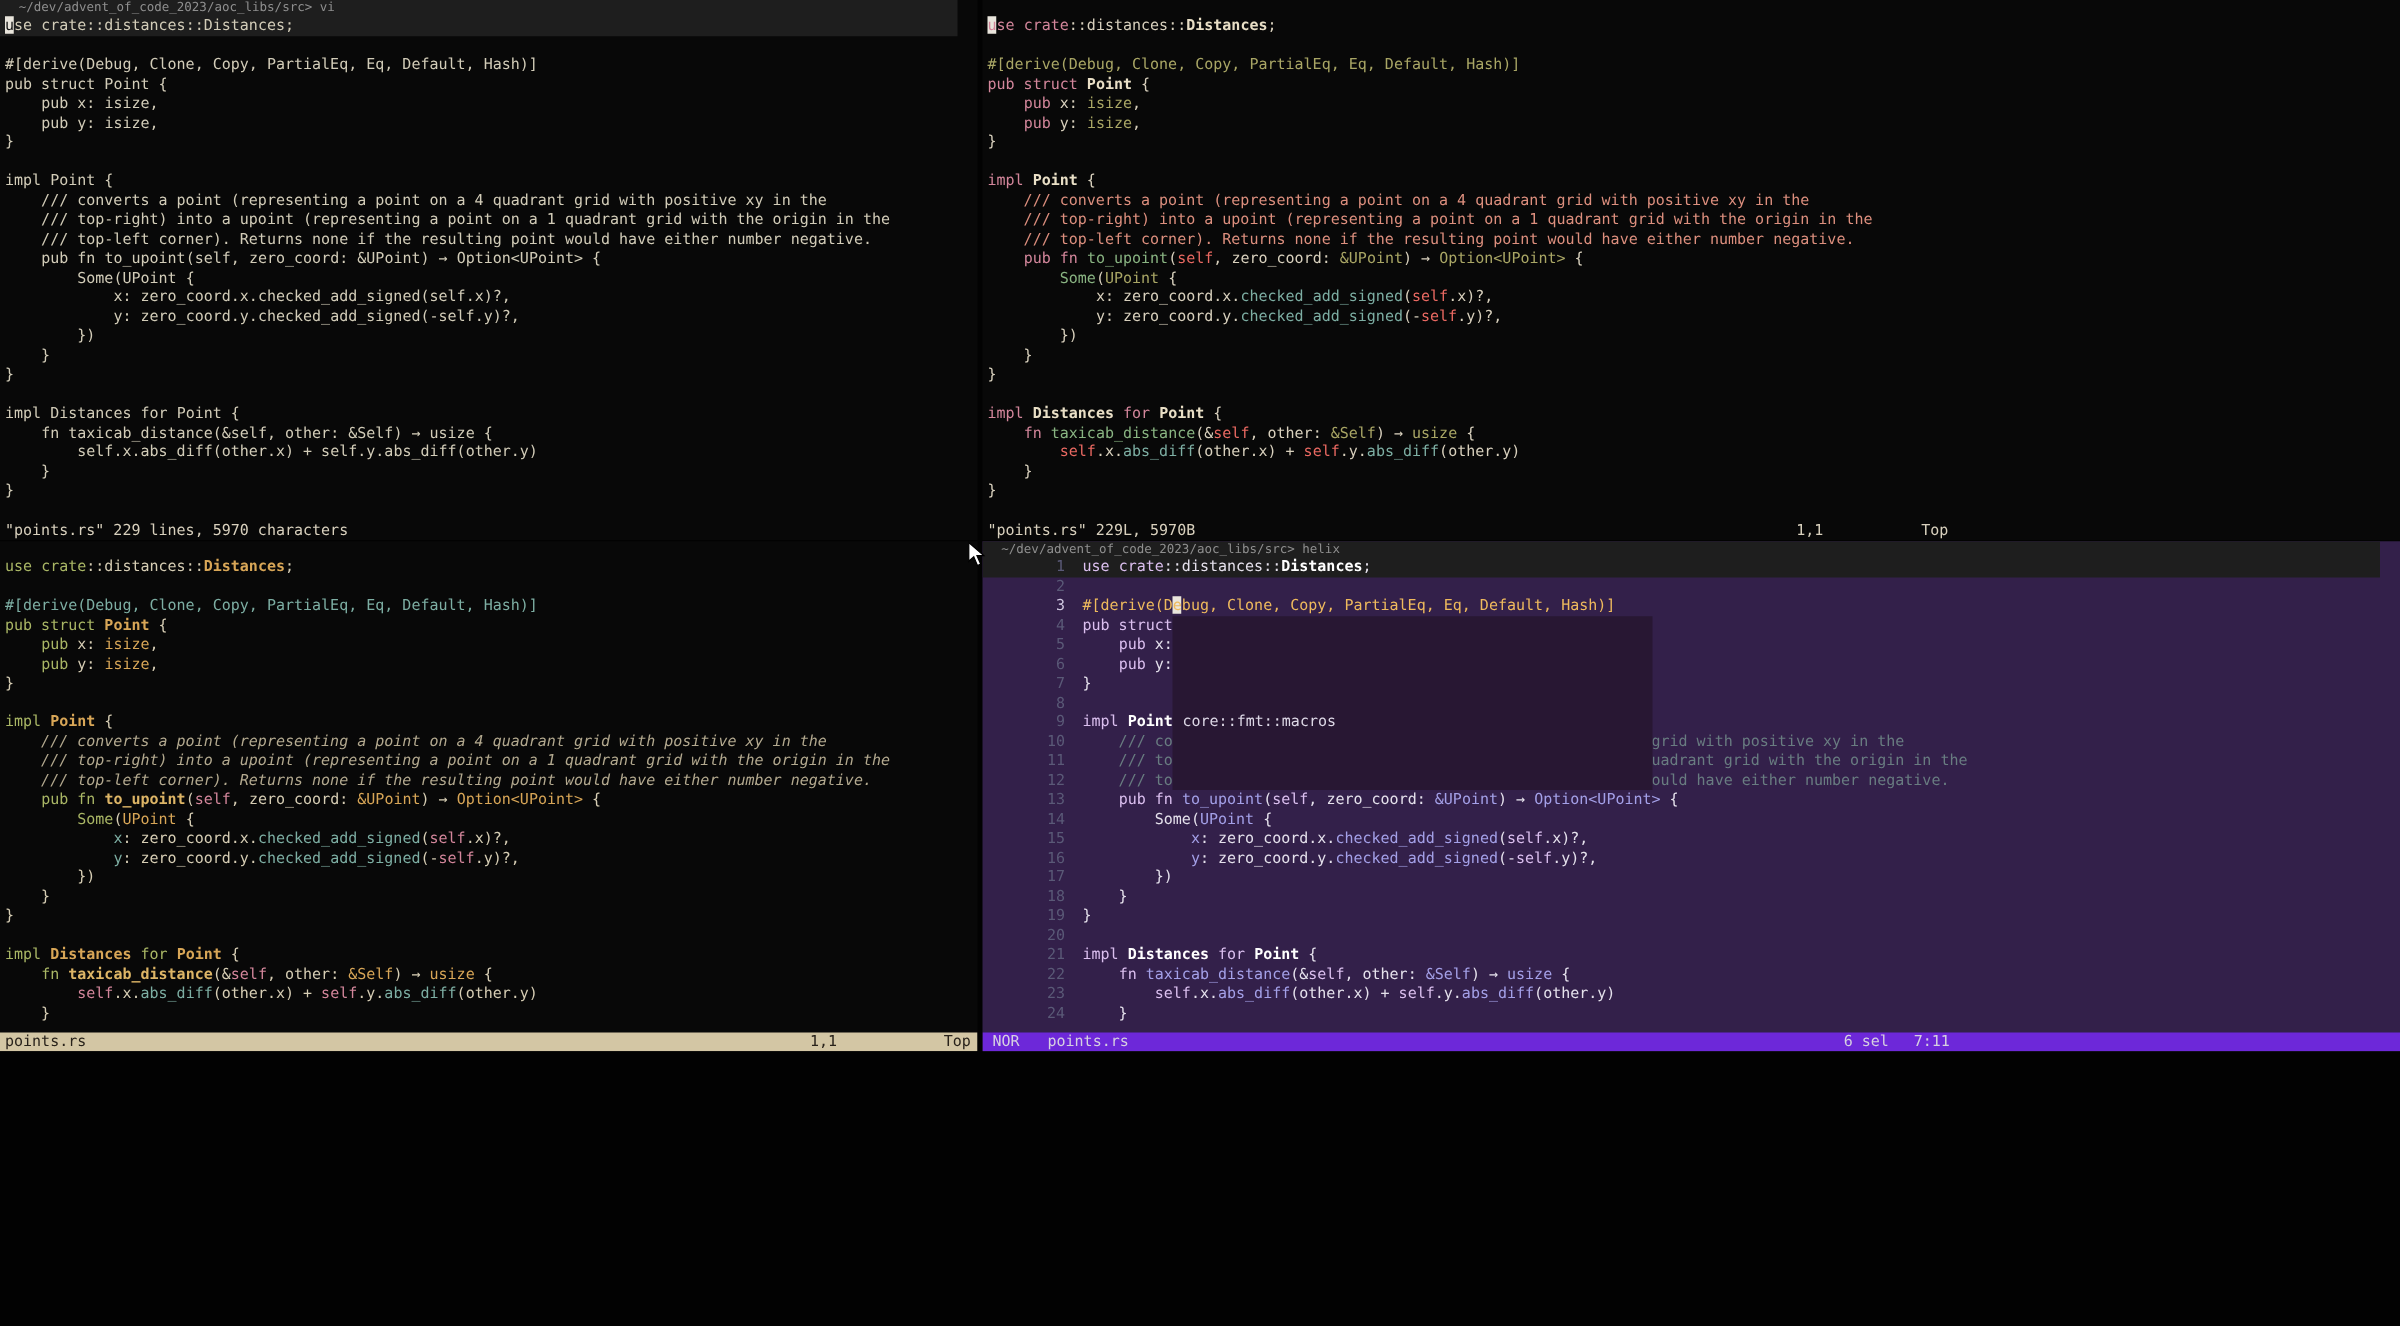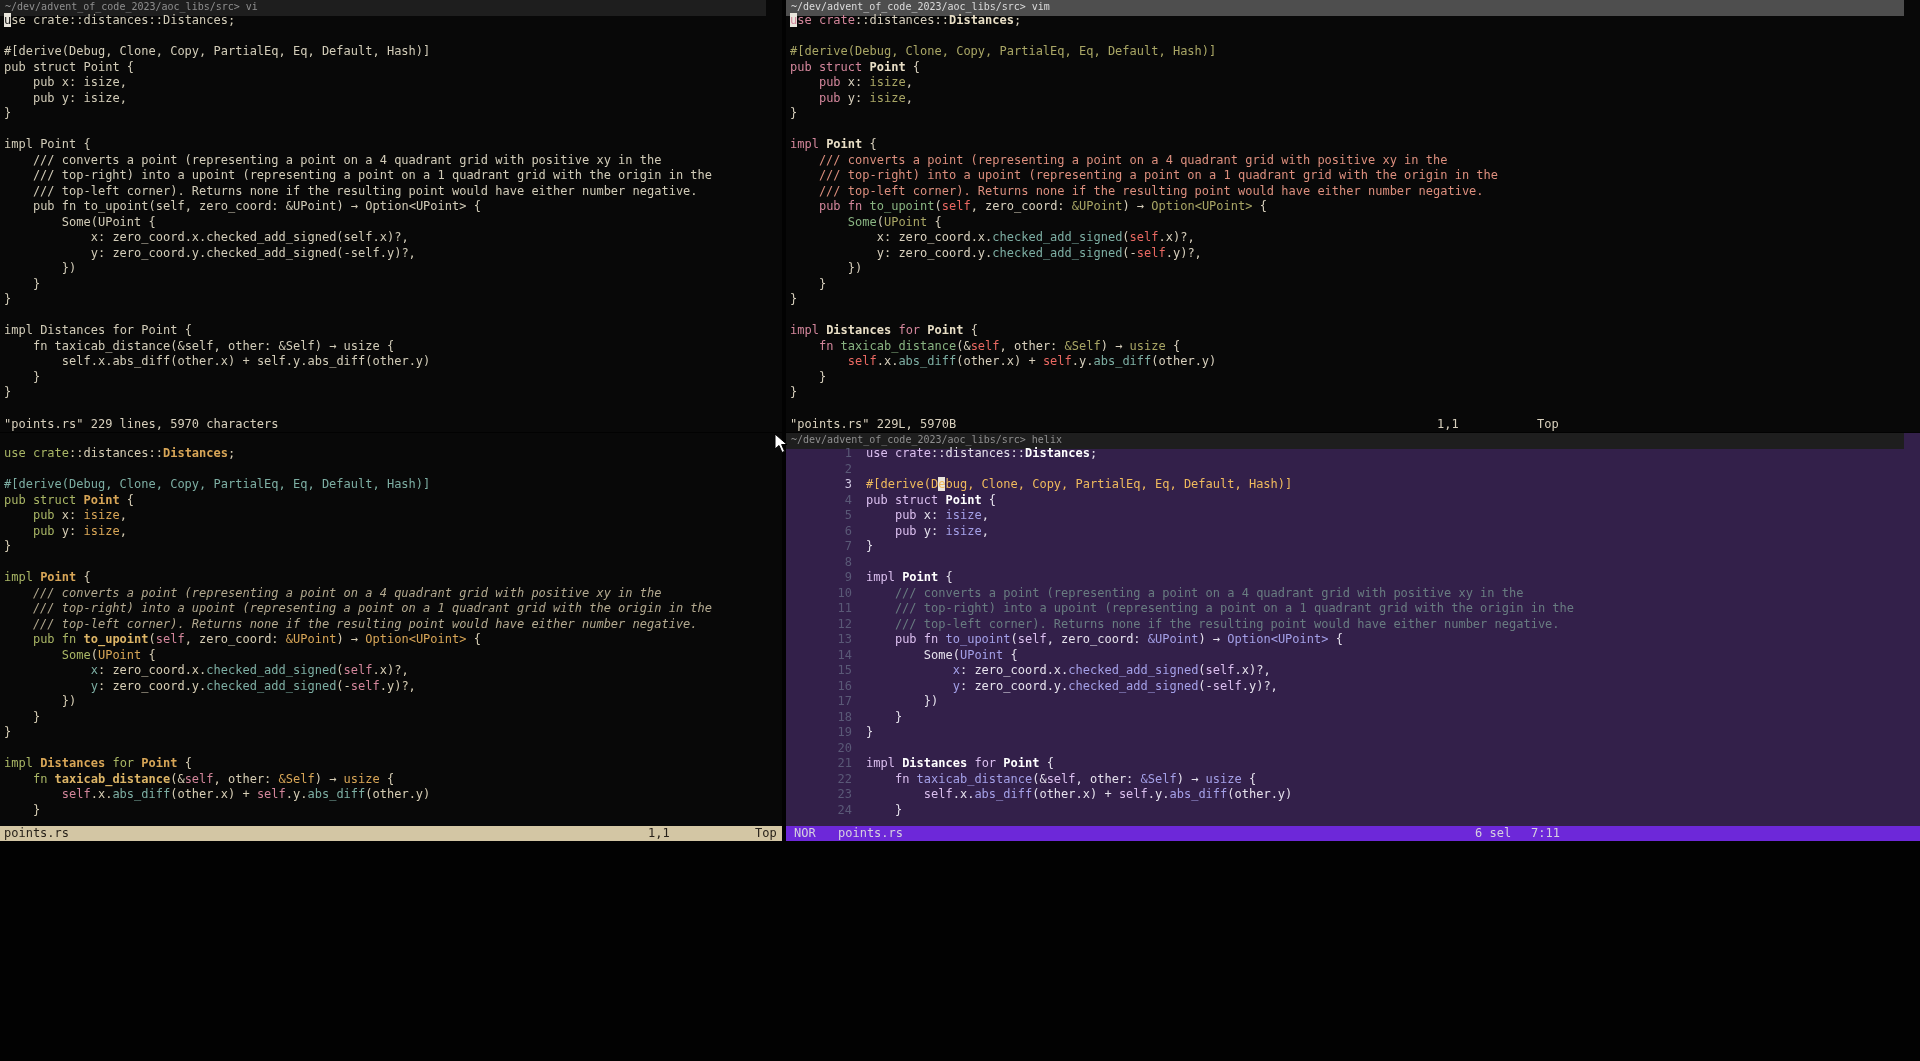--- a/index.html
+++ b/index.html
@@ -5,22 +5,22 @@
   *{margin:0;padding:0;box-sizing:border-box}
   html,body{background:#000}
   .screen{position:relative;width:1920px;height:1061px;background:#020202;overflow:hidden;
           font-family:"DejaVu Sans Mono",monospace}
   .pane{position:absolute;overflow:hidden}
   #pane-vi{left:0;top:0;width:782px;height:432px;background:#080808}
   #pane-vim{left:786px;top:0;width:1134px;height:432px;background:#080808}
   #pane-nvim{left:0;top:433px;width:782px;height:408px;background:#080808}
   #pane-helix{left:786px;top:433px;width:1134px;height:408px;background:#33204a}
 
-  .titlebar{position:absolute;top:0;left:0;right:16px;height:16px;font-size:10px;line-height:13px;
-            padding-left:5px;white-space:pre;cursor:default}
+  .titlebar{position:absolute;top:0;left:0;right:16px;height:29px;font-size:10px;line-height:13px;
+            padding-left:15px;white-space:pre;cursor:default}
   .tb-dark{background:#1e1e1e;color:#8f8f8f}
   .tb-light{background:#4e4e4e;color:#dcdcdc}
   .tb-blue{background:#2571a9;color:#f0f6fb}
 
   .code{position:absolute;top:13px;left:0;right:0;font-size:12px;line-height:15.5px;white-space:pre;
         padding-left:4px}
   #pane-helix .code{padding-left:8px}
   .row{height:15.5px}
 
   .status{position:absolute;bottom:0;left:0;right:0;height:15.5px;font-size:12px;line-height:15.5px}
@@ -85,21 +85,20 @@
 
   <section class="pane" id="pane-vi">
     <div class="titlebar tb-dark">~/dev/advent_of_code_2023/aoc_libs/src&gt; vi</div>
     <div class="code theme-vi"><div class="row"><span class="s-kw cursor">u</span><span class="s-kw">se</span><span class="s-p"> </span><span class="s-kw">crate</span><span class="s-p">::distances::</span><span class="s-tyb">Distances</span><span class="s-p">;</span></div><div class="row">&nbsp;</div><div class="row"><span class="s-attr">#[derive(Debug, Clone, Copy, PartialEq, Eq, Default, Hash)]</span></div><div class="row"><span class="s-kw">pub struct</span><span class="s-p"> </span><span class="s-tyb">Point</span><span class="s-p"> {</span></div><div class="row"><span class="s-p">    </span><span class="s-kw">pub</span><span class="s-p"> x: </span><span class="s-ty">isize</span><span class="s-p">,</span></div><div class="row"><span class="s-p">    </span><span class="s-kw">pub</span><span class="s-p"> y: </span><span class="s-ty">isize</span><span class="s-p">,</span></div><div class="row"><span class="s-p">}</span></div><div class="row">&nbsp;</div><div class="row"><span class="s-kw">impl</span><span class="s-p"> </span><span class="s-tyb">Point</span><span class="s-p"> {</span></div><div class="row"><span class="s-com">    /// converts a point (representing a point on a 4 quadrant grid with positive xy in the</span></div><div class="row"><span class="s-com">    /// top-right) into a upoint (representing a point on a 1 quadrant grid with the origin in the</span></div><div class="row"><span class="s-com">    /// top-left corner). Returns none if the resulting point would have either number negative.</span></div><div class="row"><span class="s-p">    </span><span class="s-kw">pub fn</span><span class="s-p"> </span><span class="s-fn">to_upoint</span><span class="s-p">(</span><span class="s-self">self</span><span class="s-p">, zero_coord: </span><span class="s-ty">&amp;UPoint</span><span class="s-p">) → </span><span class="s-ty">Option&lt;UPoint&gt;</span><span class="s-p"> {</span></div><div class="row"><span class="s-p">        </span><span class="s-ctor">Some</span><span class="s-p">(</span><span class="s-ty">UPoint</span><span class="s-p"> {</span></div><div class="row"><span class="s-p">            </span><span class="s-field">x</span><span class="s-p">: zero_coord.x.</span><span class="s-call">checked_add_signed</span><span class="s-p">(</span><span class="s-self">self</span><span class="s-p">.x)?,</span></div><div class="row"><span class="s-p">            </span><span class="s-field">y</span><span class="s-p">: zero_coord.y.</span><span class="s-call">checked_add_signed</span><span class="s-p">(-</span><span class="s-self">self</span><span class="s-p">.y)?,</span></div><div class="row"><span class="s-p">        })</span></div><div class="row"><span class="s-p">    }</span></div><div class="row"><span class="s-p">}</span></div><div class="row">&nbsp;</div><div class="row"><span class="s-kw">impl</span><span class="s-p"> </span><span class="s-tyb">Distances</span><span class="s-p"> </span><span class="s-kw">for</span><span class="s-p"> </span><span class="s-tyb">Point</span><span class="s-p"> {</span></div><div class="row"><span class="s-p">    </span><span class="s-kw">fn</span><span class="s-p"> </span><span class="s-fn">taxicab_distance</span><span class="s-p">(&amp;</span><span class="s-self">self</span><span class="s-p">, other: </span><span class="s-ty">&amp;Self</span><span class="s-p">) → </span><span class="s-ty">usize</span><span class="s-p"> {</span></div><div class="row"><span class="s-p">        </span><span class="s-self">self</span><span class="s-p">.x.</span><span class="s-call">abs_diff</span><span class="s-p">(other.x) + </span><span class="s-self">self</span><span class="s-p">.y.</span><span class="s-call">abs_diff</span><span class="s-p">(other.y)</span></div><div class="row"><span class="s-p">    }</span></div><div class="row"><span class="s-p">}</span></div><div class="row">&nbsp;</div></div>
     <div class="status">
       <span style="left:4px">"points.rs" 229 lines, 5970 characters</span>
     </div>
   </section>
 
   <section class="pane" id="pane-vim">
-    <div class="titlebar tb-light">~/dev/advent_of_code_2023/aoc_libs/src&gt; vim</div>
     <div class="code theme-vim"><div class="row"><span class="s-kw cursor">u</span><span class="s-kw">se</span><span class="s-p"> </span><span class="s-kw">crate</span><span class="s-p">::distances::</span><span class="s-tyb">Distances</span><span class="s-p">;</span></div><div class="row">&nbsp;</div><div class="row"><span class="s-attr">#[derive(Debug, Clone, Copy, PartialEq, Eq, Default, Hash)]</span></div><div class="row"><span class="s-kw">pub struct</span><span class="s-p"> </span><span class="s-tyb">Point</span><span class="s-p"> {</span></div><div class="row"><span class="s-p">    </span><span class="s-kw">pub</span><span class="s-p"> x: </span><span class="s-ty">isize</span><span class="s-p">,</span></div><div class="row"><span class="s-p">    </span><span class="s-kw">pub</span><span class="s-p"> y: </span><span class="s-ty">isize</span><span class="s-p">,</span></div><div class="row"><span class="s-p">}</span></div><div class="row">&nbsp;</div><div class="row"><span class="s-kw">impl</span><span class="s-p"> </span><span class="s-tyb">Point</span><span class="s-p"> {</span></div><div class="row"><span class="s-com">    /// converts a point (representing a point on a 4 quadrant grid with positive xy in the</span></div><div class="row"><span class="s-com">    /// top-right) into a upoint (representing a point on a 1 quadrant grid with the origin in the</span></div><div class="row"><span class="s-com">    /// top-left corner). Returns none if the resulting point would have either number negative.</span></div><div class="row"><span class="s-p">    </span><span class="s-kw">pub fn</span><span class="s-p"> </span><span class="s-fn">to_upoint</span><span class="s-p">(</span><span class="s-self">self</span><span class="s-p">, zero_coord: </span><span class="s-ty">&amp;UPoint</span><span class="s-p">) → </span><span class="s-ty">Option&lt;UPoint&gt;</span><span class="s-p"> {</span></div><div class="row"><span class="s-p">        </span><span class="s-ctor">Some</span><span class="s-p">(</span><span class="s-ty">UPoint</span><span class="s-p"> {</span></div><div class="row"><span class="s-p">            </span><span class="s-field">x</span><span class="s-p">: zero_coord.x.</span><span class="s-call">checked_add_signed</span><span class="s-p">(</span><span class="s-self">self</span><span class="s-p">.x)?,</span></div><div class="row"><span class="s-p">            </span><span class="s-field">y</span><span class="s-p">: zero_coord.y.</span><span class="s-call">checked_add_signed</span><span class="s-p">(-</span><span class="s-self">self</span><span class="s-p">.y)?,</span></div><div class="row"><span class="s-p">        })</span></div><div class="row"><span class="s-p">    }</span></div><div class="row"><span class="s-p">}</span></div><div class="row">&nbsp;</div><div class="row"><span class="s-kw">impl</span><span class="s-p"> </span><span class="s-tyb">Distances</span><span class="s-p"> </span><span class="s-kw">for</span><span class="s-p"> </span><span class="s-tyb">Point</span><span class="s-p"> {</span></div><div class="row"><span class="s-p">    </span><span class="s-kw">fn</span><span class="s-p"> </span><span class="s-fn">taxicab_distance</span><span class="s-p">(&amp;</span><span class="s-self">self</span><span class="s-p">, other: </span><span class="s-ty">&amp;Self</span><span class="s-p">) → </span><span class="s-ty">usize</span><span class="s-p"> {</span></div><div class="row"><span class="s-p">        </span><span class="s-self">self</span><span class="s-p">.x.</span><span class="s-call">abs_diff</span><span class="s-p">(other.x) + </span><span class="s-self">self</span><span class="s-p">.y.</span><span class="s-call">abs_diff</span><span class="s-p">(other.y)</span></div><div class="row"><span class="s-p">    }</span></div><div class="row"><span class="s-p">}</span></div><div class="row">&nbsp;</div></div>
     <div class="status">
       <span style="left:4px">"points.rs" 229L, 5970B</span>
       <span style="left:651px">1,1</span>
       <span style="left:751px">Top</span>
     </div>
   </section>
 
   <section class="pane" id="pane-nvim">
     <div class="code theme-nvim"><div class="row"><span class="s-kw">use</span><span class="s-p"> </span><span class="s-kw">crate</span><span class="s-p">::distances::</span><span class="s-tyb">Distances</span><span class="s-p">;</span></div><div class="row">&nbsp;</div><div class="row"><span class="s-attr">#[derive(Debug, Clone, Copy, PartialEq, Eq, Default, Hash)]</span></div><div class="row"><span class="s-kw">pub struct</span><span class="s-p"> </span><span class="s-tyb">Point</span><span class="s-p"> {</span></div><div class="row"><span class="s-p">    </span><span class="s-kw">pub</span><span class="s-p"> x: </span><span class="s-ty">isize</span><span class="s-p">,</span></div><div class="row"><span class="s-p">    </span><span class="s-kw">pub</span><span class="s-p"> y: </span><span class="s-ty">isize</span><span class="s-p">,</span></div><div class="row"><span class="s-p">}</span></div><div class="row">&nbsp;</div><div class="row"><span class="s-kw">impl</span><span class="s-p"> </span><span class="s-tyb">Point</span><span class="s-p"> {</span></div><div class="row"><span class="s-com">    /// converts a point (representing a point on a 4 quadrant grid with positive xy in the</span></div><div class="row"><span class="s-com">    /// top-right) into a upoint (representing a point on a 1 quadrant grid with the origin in the</span></div><div class="row"><span class="s-com">    /// top-left corner). Returns none if the resulting point would have either number negative.</span></div><div class="row"><span class="s-p">    </span><span class="s-kw">pub fn</span><span class="s-p"> </span><span class="s-fn">to_upoint</span><span class="s-p">(</span><span class="s-self">self</span><span class="s-p">, zero_coord: </span><span class="s-ty">&amp;UPoint</span><span class="s-p">) → </span><span class="s-ty">Option&lt;UPoint&gt;</span><span class="s-p"> {</span></div><div class="row"><span class="s-p">        </span><span class="s-ctor">Some</span><span class="s-p">(</span><span class="s-ty">UPoint</span><span class="s-p"> {</span></div><div class="row"><span class="s-p">            </span><span class="s-field">x</span><span class="s-p">: zero_coord.x.</span><span class="s-call">checked_add_signed</span><span class="s-p">(</span><span class="s-self">self</span><span class="s-p">.x)?,</span></div><div class="row"><span class="s-p">            </span><span class="s-field">y</span><span class="s-p">: zero_coord.y.</span><span class="s-call">checked_add_signed</span><span class="s-p">(-</span><span class="s-self">self</span><span class="s-p">.y)?,</span></div><div class="row"><span class="s-p">        })</span></div><div class="row"><span class="s-p">    }</span></div><div class="row"><span class="s-p">}</span></div><div class="row">&nbsp;</div><div class="row"><span class="s-kw">impl</span><span class="s-p"> </span><span class="s-tyb">Distances</span><span class="s-p"> </span><span class="s-kw">for</span><span class="s-p"> </span><span class="s-tyb">Point</span><span class="s-p"> {</span></div><div class="row"><span class="s-p">    </span><span class="s-kw">fn</span><span class="s-p"> </span><span class="s-fn">taxicab_distance</span><span class="s-p">(&amp;</span><span class="s-self">self</span><span class="s-p">, other: </span><span class="s-ty">&amp;Self</span><span class="s-p">) → </span><span class="s-ty">usize</span><span class="s-p"> {</span></div><div class="row"><span class="s-p">        </span><span class="s-self">self</span><span class="s-p">.x.</span><span class="s-call">abs_diff</span><span class="s-p">(other.x) + </span><span class="s-self">self</span><span class="s-p">.y.</span><span class="s-call">abs_diff</span><span class="s-p">(other.y)</span></div><div class="row"><span class="s-p">    }</span></div></div>
@@ -107,20 +106,31 @@
       <span style="left:4px">points.rs</span>
       <span style="left:648px">1,1</span>
       <span style="left:755px">Top</span>
     </div>
   </section>
 
   <section class="pane" id="pane-helix">
     <div class="titlebar tb-dark">~/dev/advent_of_code_2023/aoc_libs/src&gt; helix</div>
     <div class="code theme-helix"><div class="row"><span class="ln">1</span><span class="s-kw">use</span><span class="s-p"> </span><span class="s-kw">crate</span><span class="s-p">::distances::</span><span class="s-tyb">Distances</span><span class="s-p">;</span></div><div class="row"><span class="ln">2</span>&nbsp;</div><div class="row"><span class="ln ln-cur">3</span><span class="s-attr">#[derive(D</span><span class="s-attr cursor">e</span><span class="s-attr">bug, Clone, Copy, PartialEq, Eq, Default, Hash)]</span></div><div class="row"><span class="ln">4</span><span class="s-kw">pub struct</span><span class="s-p"> </span><span class="s-tyb">Point</span><span class="s-p"> {</span></div><div class="row"><span class="ln">5</span><span class="s-p">    </span><span class="s-kw">pub</span><span class="s-p"> x: </span><span class="s-ty">isize</span><span class="s-p">,</span></div><div class="row"><span class="ln">6</span><span class="s-p">    </span><span class="s-kw">pub</span><span class="s-p"> y: </span><span class="s-ty">isize</span><span class="s-p">,</span></div><div class="row"><span class="ln">7</span><span class="s-p">}</span></div><div class="row"><span class="ln">8</span>&nbsp;</div><div class="row"><span class="ln">9</span><span class="s-kw">impl</span><span class="s-p"> </span><span class="s-tyb">Point</span><span class="s-p"> {</span></div><div class="row"><span class="ln">10</span><span class="s-com">    /// converts a point (representing a point on a 4 quadrant grid with positive xy in the</span></div><div class="row"><span class="ln">11</span><span class="s-com">    /// top-right) into a upoint (representing a point on a 1 quadrant grid with the origin in the</span></div><div class="row"><span class="ln">12</span><span class="s-com">    /// top-left corner). Returns none if the resulting point would have either number negative.</span></div><div class="row"><span class="ln">13</span><span class="s-p">    </span><span class="s-kw">pub fn</span><span class="s-p"> </span><span class="s-fn">to_upoint</span><span class="s-p">(</span><span class="s-self">self</span><span class="s-p">, zero_coord: </span><span class="s-ty">&amp;UPoint</span><span class="s-p">) → </span><span class="s-ty">Option&lt;UPoint&gt;</span><span class="s-p"> {</span></div><div class="row"><span class="ln">14</span><span class="s-p">        </span><span class="s-ctor">Some</span><span class="s-p">(</span><span class="s-ty">UPoint</span><span class="s-p"> {</span></div><div class="row"><span class="ln">15</span><span class="s-p">            </span><span class="s-field">x</span><span class="s-p">: zero_coord.x.</span><span class="s-call">checked_add_signed</span><span class="s-p">(</span><span class="s-self">self</span><span class="s-p">.x)?,</span></div><div class="row"><span class="ln">16</span><span class="s-p">            </span><span class="s-field">y</span><span class="s-p">: zero_coord.y.</span><span class="s-call">checked_add_signed</span><span class="s-p">(-</span><span class="s-self">self</span><span class="s-p">.y)?,</span></div><div class="row"><span class="ln">17</span><span class="s-p">        })</span></div><div class="row"><span class="ln">18</span><span class="s-p">    }</span></div><div class="row"><span class="ln">19</span><span class="s-p">}</span></div><div class="row"><span class="ln">20</span>&nbsp;</div><div class="row"><span class="ln">21</span><span class="s-kw">impl</span><span class="s-p"> </span><span class="s-tyb">Distances</span><span class="s-p"> </span><span class="s-kw">for</span><span class="s-p"> </span><span class="s-tyb">Point</span><span class="s-p"> {</span></div><div class="row"><span class="ln">22</span><span class="s-p">    </span><span class="s-kw">fn</span><span class="s-p"> </span><span class="s-fn">taxicab_distance</span><span class="s-p">(&amp;</span><span class="s-self">self</span><span class="s-p">, other: </span><span class="s-ty">&amp;Self</span><span class="s-p">) → </span><span class="s-ty">usize</span><span class="s-p"> {</span></div><div class="row"><span class="ln">23</span><span class="s-p">        </span><span class="s-self">self</span><span class="s-p">.x.</span><span class="s-call">abs_diff</span><span class="s-p">(other.x) + </span><span class="s-self">self</span><span class="s-p">.y.</span><span class="s-call">abs_diff</span><span class="s-p">(other.y)</span></div><div class="row"><span class="ln">24</span><span class="s-p">    }</span></div></div>
 
+    <div class="hx-popup">
+      <div class="hx-row"></div>
+      <div class="hx-row">core::fmt::macros</div>
+      <div class="hx-row"></div>
+      
+      
+      
+      
+      
+      
+    </div>
 
     <div class="status">
       <span style="left:8px">NOR</span>
       <span style="left:52px">points.rs</span>
       <span style="left:689px">6 sel</span>
       <span style="left:745px">7:11</span>
     </div>
   </section>
 
   <svg class="mouse" width="15" height="21" viewBox="0 0 15 21">

